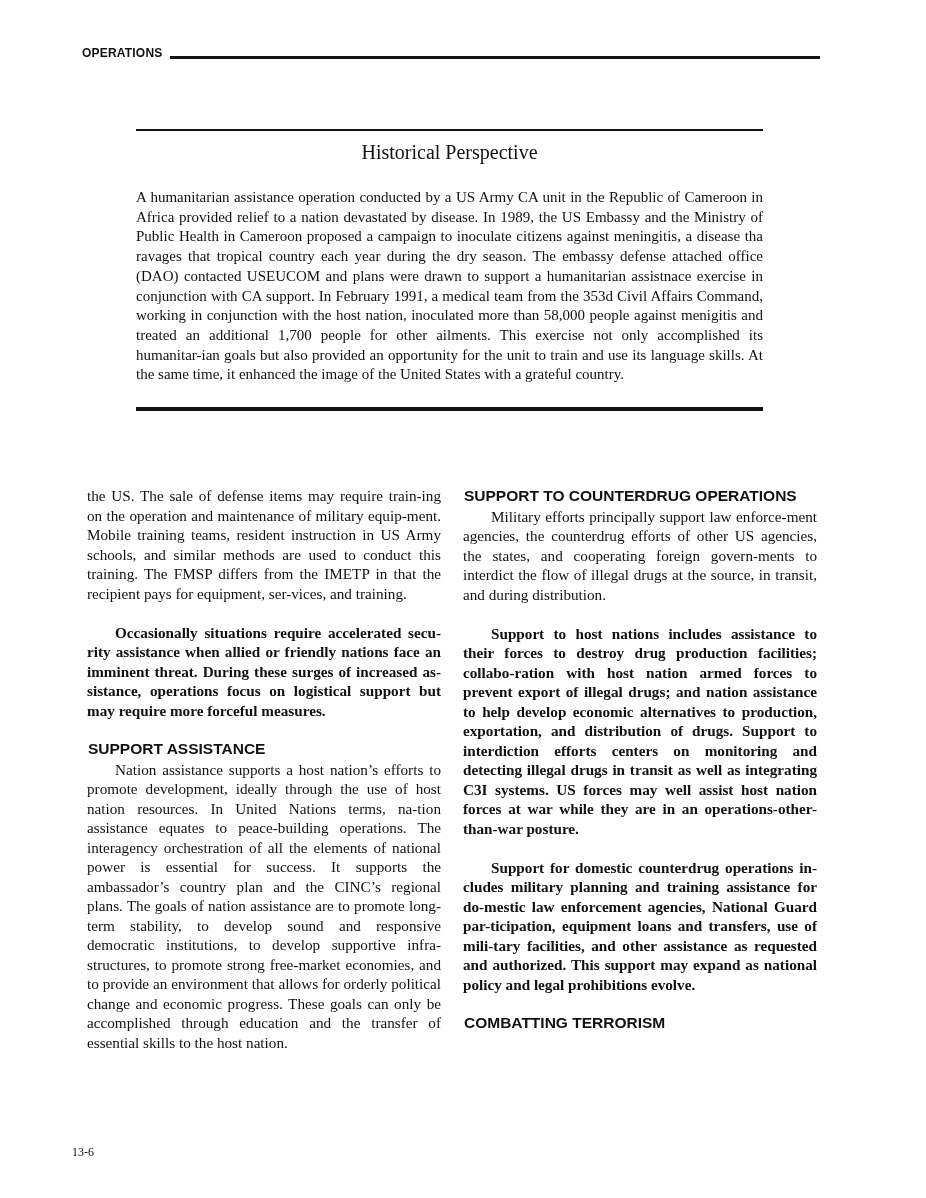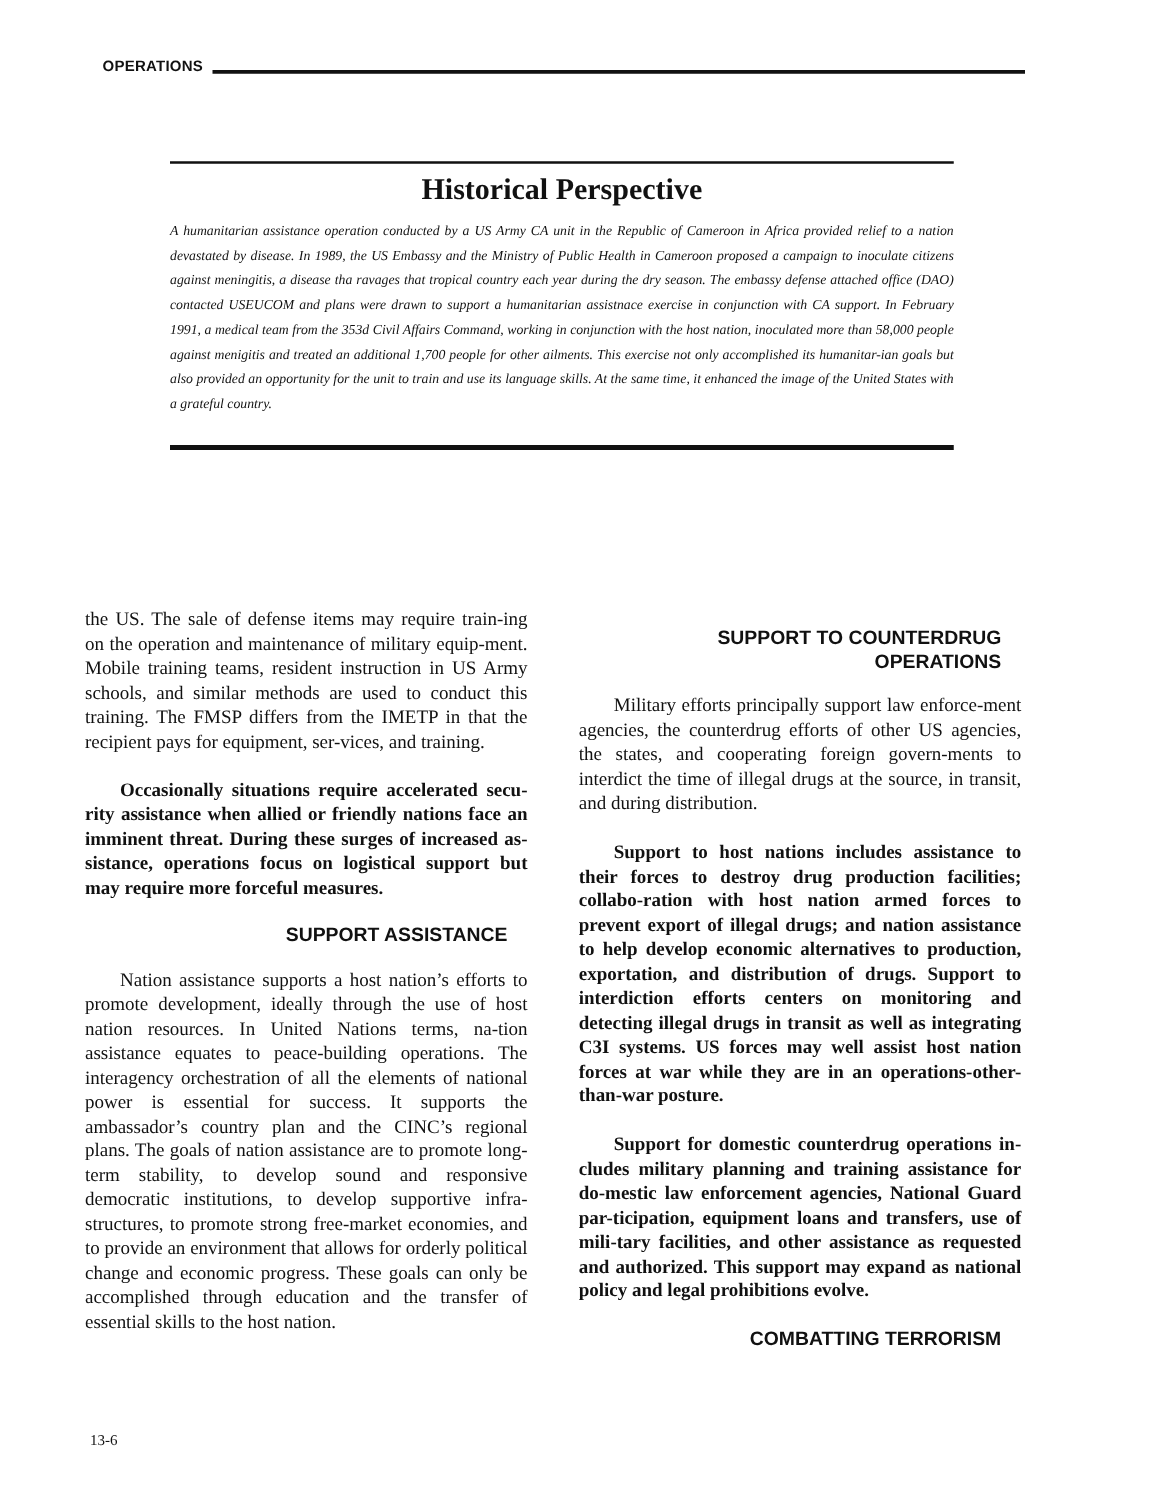--- a/index.html
+++ b/index.html
@@ -52,53 +52,52 @@
     }
     .hp-box .rule-bottom {
       height: 4px;
       background: #111111;
       margin-top: 22px;
     }
     .hp-box h2 {
       margin: 9px 0 0 0;
       text-align: center;
       font-family: "Liberation Serif", serif;
-      font-weight: bold;
-      font-size: 24px;
+      font-weight: normal;
+      font-size: 20px;
       line-height: 24px;
     }
     .hp-box .hp-body {
-      margin: 12px 0 0 0;
-      font-style: italic;
-      font-size: 11px;
+      margin: 24px 0 0 0;
+      font-size: 15px;
       line-height: 19.7px;
       text-align: justify;
     }
 
     .col {
       position: absolute;
       top: 486px;
       font-size: 15.2px;
       line-height: 19.5px;
       text-align: justify;
     }
-    .col-left { left: 68px; width: 354px; }
+    .col-left { left: 87px; width: 354px; }
     .col-right { left: 463px; width: 354px; }
     .col p {
       margin: 0;
     }
     .col p.indent { text-indent: 28px; }
     .col p + p { margin-top: 19.5px; font-weight: bold; }
     .col h3 {
-      margin: 16px;
+      margin: 1px;
       font-family: "Liberation Sans", sans-serif;
       font-weight: bold;
       font-size: 15.5px;
       line-height: 18.5px;
-      text-align: right;
+      text-align: left;
     }
     .col .gap-before-heading { margin-top: 20px; }
 
     .page-number {
       position: absolute;
       left: 72px;
       top: 1142px;
       font-size: 12px;
       line-height: 20px;
     }
@@ -120,19 +119,19 @@
 
 <div class="col col-left">
   <p>the US.  The sale of defense items may require train-ing on the operation and maintenance of military equip-ment.  Mobile training teams, resident instruction in US Army schools, and similar methods are used to conduct this training.  The FMSP differs from the IMETP in that the recipient pays for equipment, ser-vices, and training.</p>
   <p class="indent">Occasionally situations require accelerated secu-rity assistance when allied or friendly nations face an imminent threat.  During these surges of increased as-sistance, operations focus on logistical support but may require more forceful measures.</p>
   <h3 class="gap-before-heading">SUPPORT ASSISTANCE</h3>
   <p class="indent" style="margin-top:0">Nation assistance supports a host nation’s efforts to promote development, ideally through the use of host nation resources.  In United Nations terms, na-tion assistance equates to peace-building operations. The interagency orchestration of all the elements of national power is essential for success.  It supports the ambassador’s country plan and the CINC’s regional plans.  The goals of nation assistance are to promote long-term stability, to develop sound and responsive democratic institutions, to develop supportive infra-structures, to promote strong free-market economies, and to provide an environment that allows for orderly political change and economic progress.  These goals can only be accomplished through education and the transfer of essential skills to the host nation.</p>
 </div>
 
 <div class="col col-right">
   <h3>SUPPORT TO COUNTERDRUG OPERATIONS</h3>
-  <p class="indent" style="margin-top:0">Military efforts principally support law enforce-ment agencies, the counterdrug efforts of other US agencies, the states, and cooperating foreign govern-ments to interdict the time of illegal drugs at the source, in transit, and during distribution.</p>
+  <p class="indent" style="margin-top:0">Military efforts principally support law enforce-ment agencies, the counterdrug efforts of other US agencies, the states, and cooperating foreign govern-ments to interdict the flow of illegal drugs at the source, in transit, and during distribution.</p>
   <p class="indent">Support to host nations includes assistance to their forces to destroy drug production facilities;  collabo-ration with host nation armed forces to prevent export of illegal drugs; and nation assistance to help develop economic alternatives to production, exportation, and distribution of drugs.  Support to interdiction efforts centers on monitoring and detecting illegal drugs in transit as well as integrating C3I systems.  US forces may well assist host nation forces at war while they are in an operations-other-than-war posture.</p>
   <p class="indent">Support for domestic counterdrug operations in-cludes military planning and training assistance for do-mestic law enforcement agencies, National Guard par-ticipation, equipment loans and transfers, use of mili-tary facilities, and other assistance as requested and authorized.  This support may expand as national policy and legal prohibitions evolve.</p>
   <h3 class="gap-before-heading">COMBATTING TERRORISM</h3>
 </div>
 
 <div class="page-number">13-6</div>
 
 </body></html>

